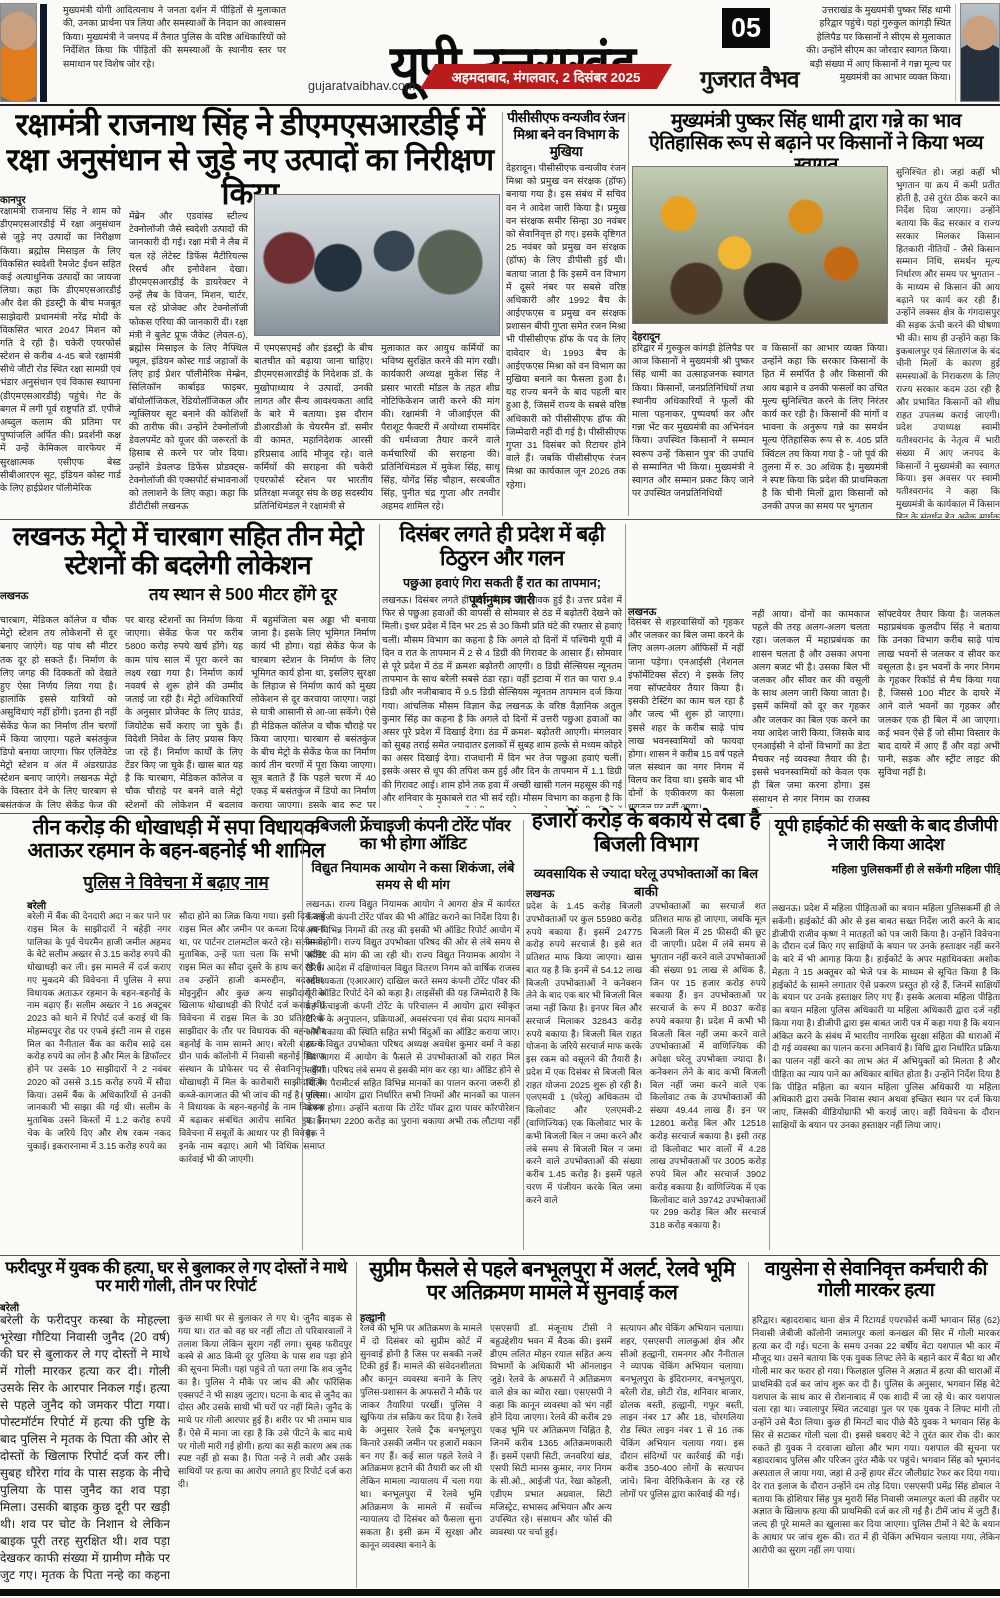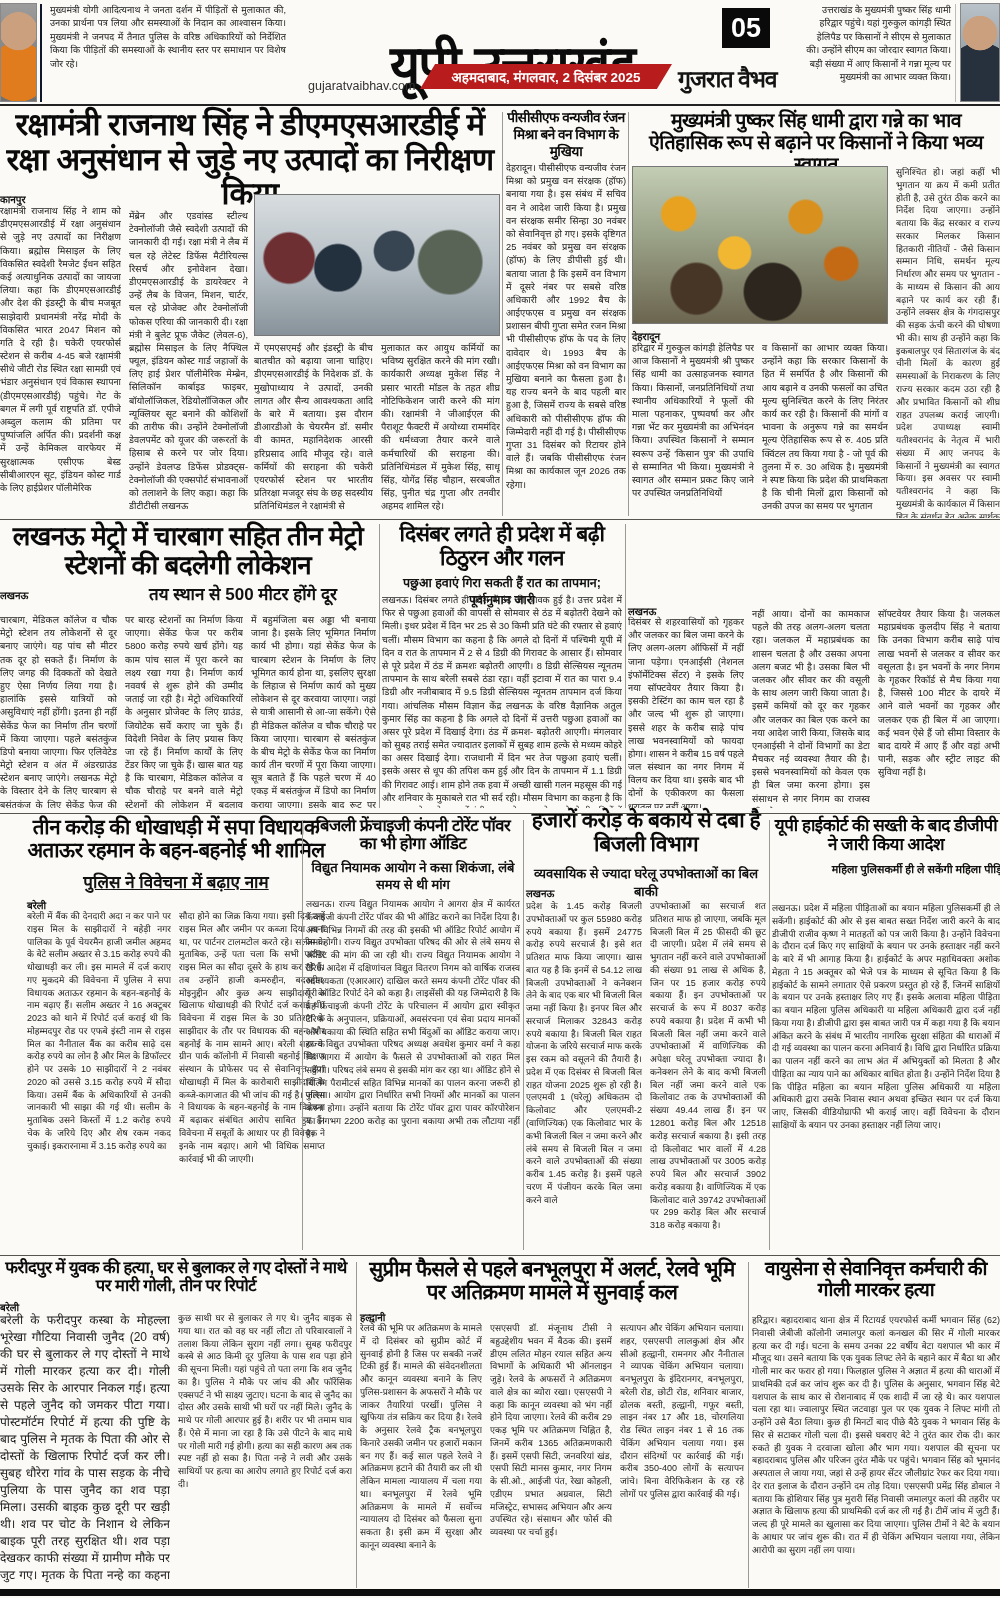--- a/index.html
+++ b/index.html
@@ -2,38 +2,38 @@
 <html lang="hi"><head>
 <meta charset="utf-8">
 <style>
   html,body{margin:0;padding:0;background:#e8e6e0;}
   .page{position:relative;width:1000px;height:1598px;margin:0 auto;background:#fbfaf6;
         font-family:"Liberation Sans","DejaVu Sans",sans-serif;color:#141414;overflow:hidden;}
   [data-name]{box-sizing:border-box;}
   
   .hdr{position:absolute;left:0;top:0;width:1000px;height:106px;border-bottom:2px solid #222;}
   .brief{position:absolute;font-size:9.3px;line-height:1.45;text-align:justify;color:#222;}
-  .brief.l{left:40px;top:4px;width:246px;height:98px;overflow:hidden;border-left:2px solid #0f172a;padding-left:8px;}
+  .brief.l{left:40px;top:4px;width:246px;height:98px;overflow:hidden;border-left:7px solid #0f172a;padding-left:16px;}
   .brief.r{left:806px;top:4px;width:150px;height:98px;overflow:hidden;text-align:right;padding-right:4px;border-right:1px solid #bbb;}
   .hphoto{position:absolute;top:3px;width:37px;height:99px;border:1px solid #888;}
   .hphoto.l{left:0;background:
      radial-gradient(circle at 50% 28%,#caa07e 0 26%,transparent 27%),
      radial-gradient(circle at 50% 70%,#e07b1e 0 42%,transparent 43%),
      linear-gradient(180deg,#9c9c9c,#6f6f6f);}
   .hphoto.r{left:960px;width:40px;background:
      radial-gradient(circle at 50% 30%,#caa07e 0 24%,transparent 25%),
      radial-gradient(circle at 50% 75%,#27313d 0 45%,transparent 46%),
      linear-gradient(180deg,#b9c2c9,#7d858c);}
   .mast{position:absolute;left:318px;top:2px;width:388px;text-align:center;font-weight:900;
         font-size:52px;letter-spacing:-2px;line-height:1.1;color:#0b0b0b;transform:scaleY(1.05);}
   .site{position:absolute;left:308px;top:79px;font-size:12.5px;color:#333;}
   .banner{position:absolute;left:420px;top:64px;width:252px;height:25px;background:#b91c1c;color:#fff;
           font-size:13.5px;font-weight:bold;display:flex;align-items:center;justify-content:center;
           clip-path:polygon(6% 0,100% 0,94% 100%,0 100%);}
-  .brand{position:absolute;left:678px;top:62px;width:130px;font-size:23px;font-weight:900;letter-spacing:-1px;}
+  .brand{position:absolute;left:700px;top:62px;width:130px;font-size:23px;font-weight:900;letter-spacing:-1px;}
   .pgno{position:absolute;left:722px;top:8px;width:48px;height:40px;background:#0a0a0a;color:#fff;
         font-size:27px;font-weight:bold;display:flex;align-items:center;justify-content:center;}
   
   .art{position:absolute;}
   .hl{position:absolute;left:0;top:0;width:100%;margin:0;font-weight:900;color:#0a0a0a;
       line-height:1.12;letter-spacing:-0.5px;text-align:center;transform-origin:top;}
   .sub{position:absolute;font-weight:bold;color:#111;text-align:center;}
   .dl{position:absolute;font-size:10px;font-weight:bold;}
   .col{position:absolute;font-size:9.3px;line-height:1.42;text-align:justify;overflow:hidden;color:#1c1c1c;}
   .ph{position:absolute;border:1px solid #777;}

